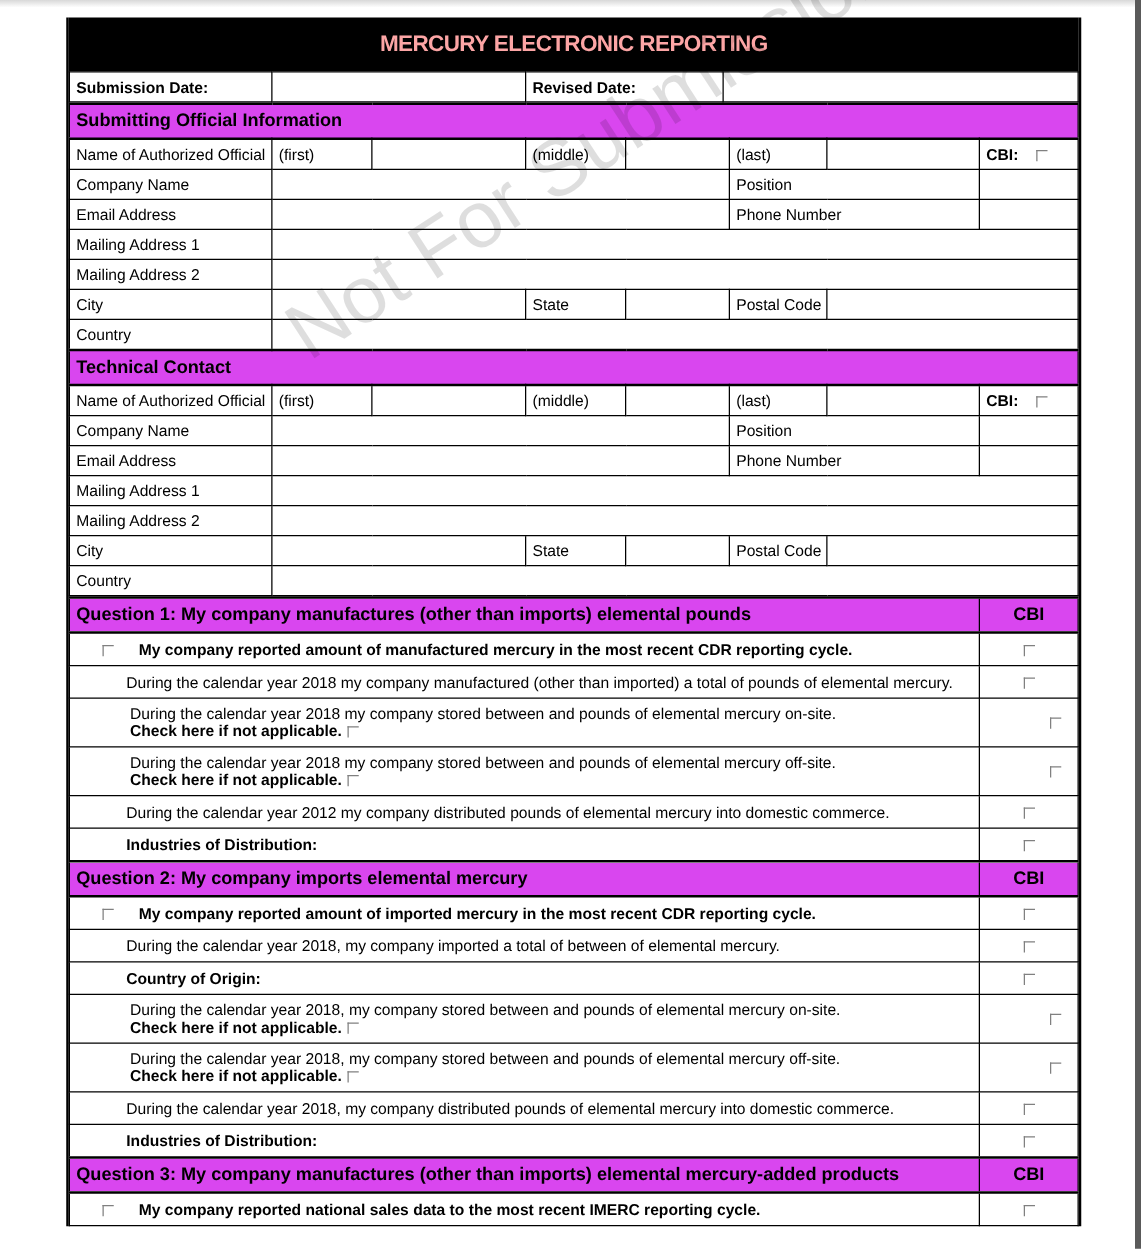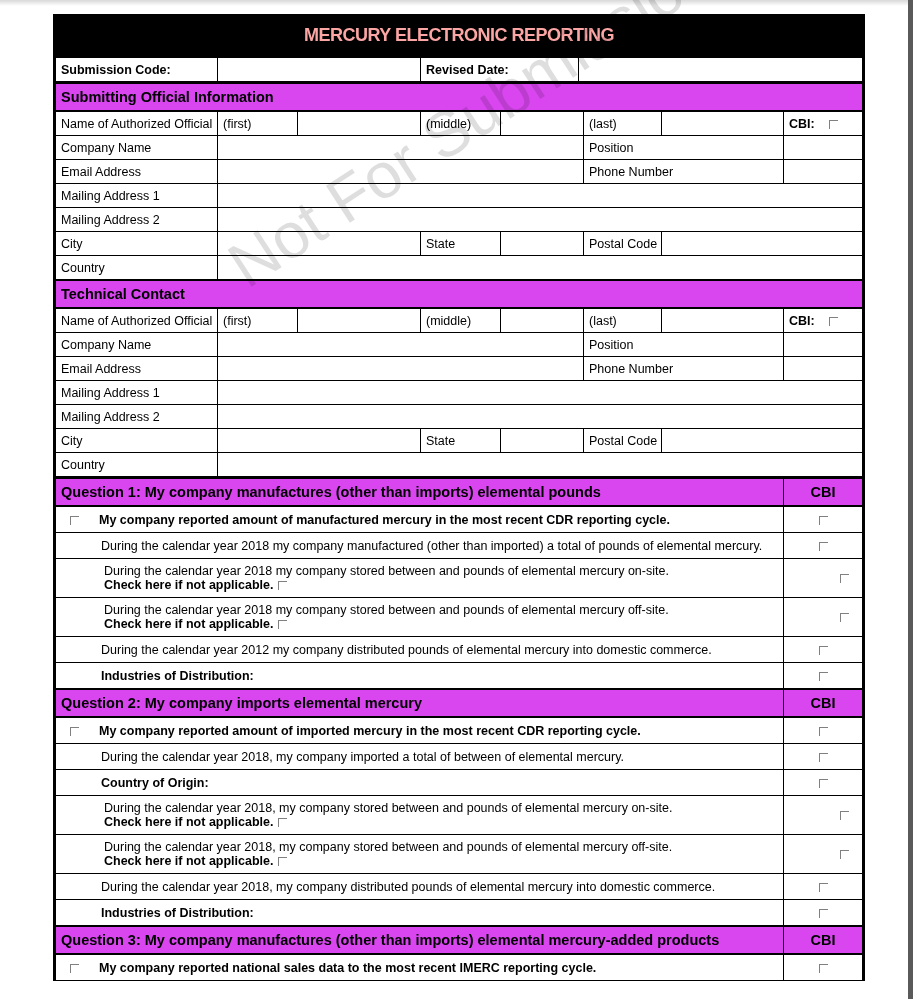--- a/index.html
+++ b/index.html
@@ -31,21 +31,21 @@
   .chk {
     display:inline-block; width:8px; height:8px;
     border-left:1px solid #808080; border-top:1px solid #808080;
     vertical-align: middle; margin-left:4px;
   }
   .cbicell { text-align:center; }
   .cbicell .chk { margin-left:0; }
   .qrow td { height:25px; }
   .qrow2 td { height:38px;padding-left:48px; }
   .qtext { padding-left: 45px; }
-  .lead { padding-left: 14px; }
+  .lead { padding-left: 26px; }
   .lead .chk { margin-left:0; margin-right:20px; }
   .line2 { display:block; }
   .watermark {
     position:absolute; left:215px; top:240px;
     font-size:64px; color: rgba(0,0,0,0.13); transform: rotate(-33deg);
     transform-origin: left top; white-space:nowrap; pointer-events:none;
     font-family: "Liberation Sans", sans-serif;
   }
 </style>
 </head>
@@ -59,21 +59,21 @@
 
   <table>
     <colgroup>
         <col style="width:162px">
         <col style="width:203px">
         <col style="width:158px">
         <col>
       </colgroup>
     <tbody>
         <tr>
-      <td class="b">Submission Code:</td>
+      <td class="b">Submission Date:</td>
       <td></td>
       <td class="b">Revised Date:</td>
       <td></td>
     </tr>
   </tbody>
     </table>
 
   <table>
     <colgroup>
       <col style="width:162px">

